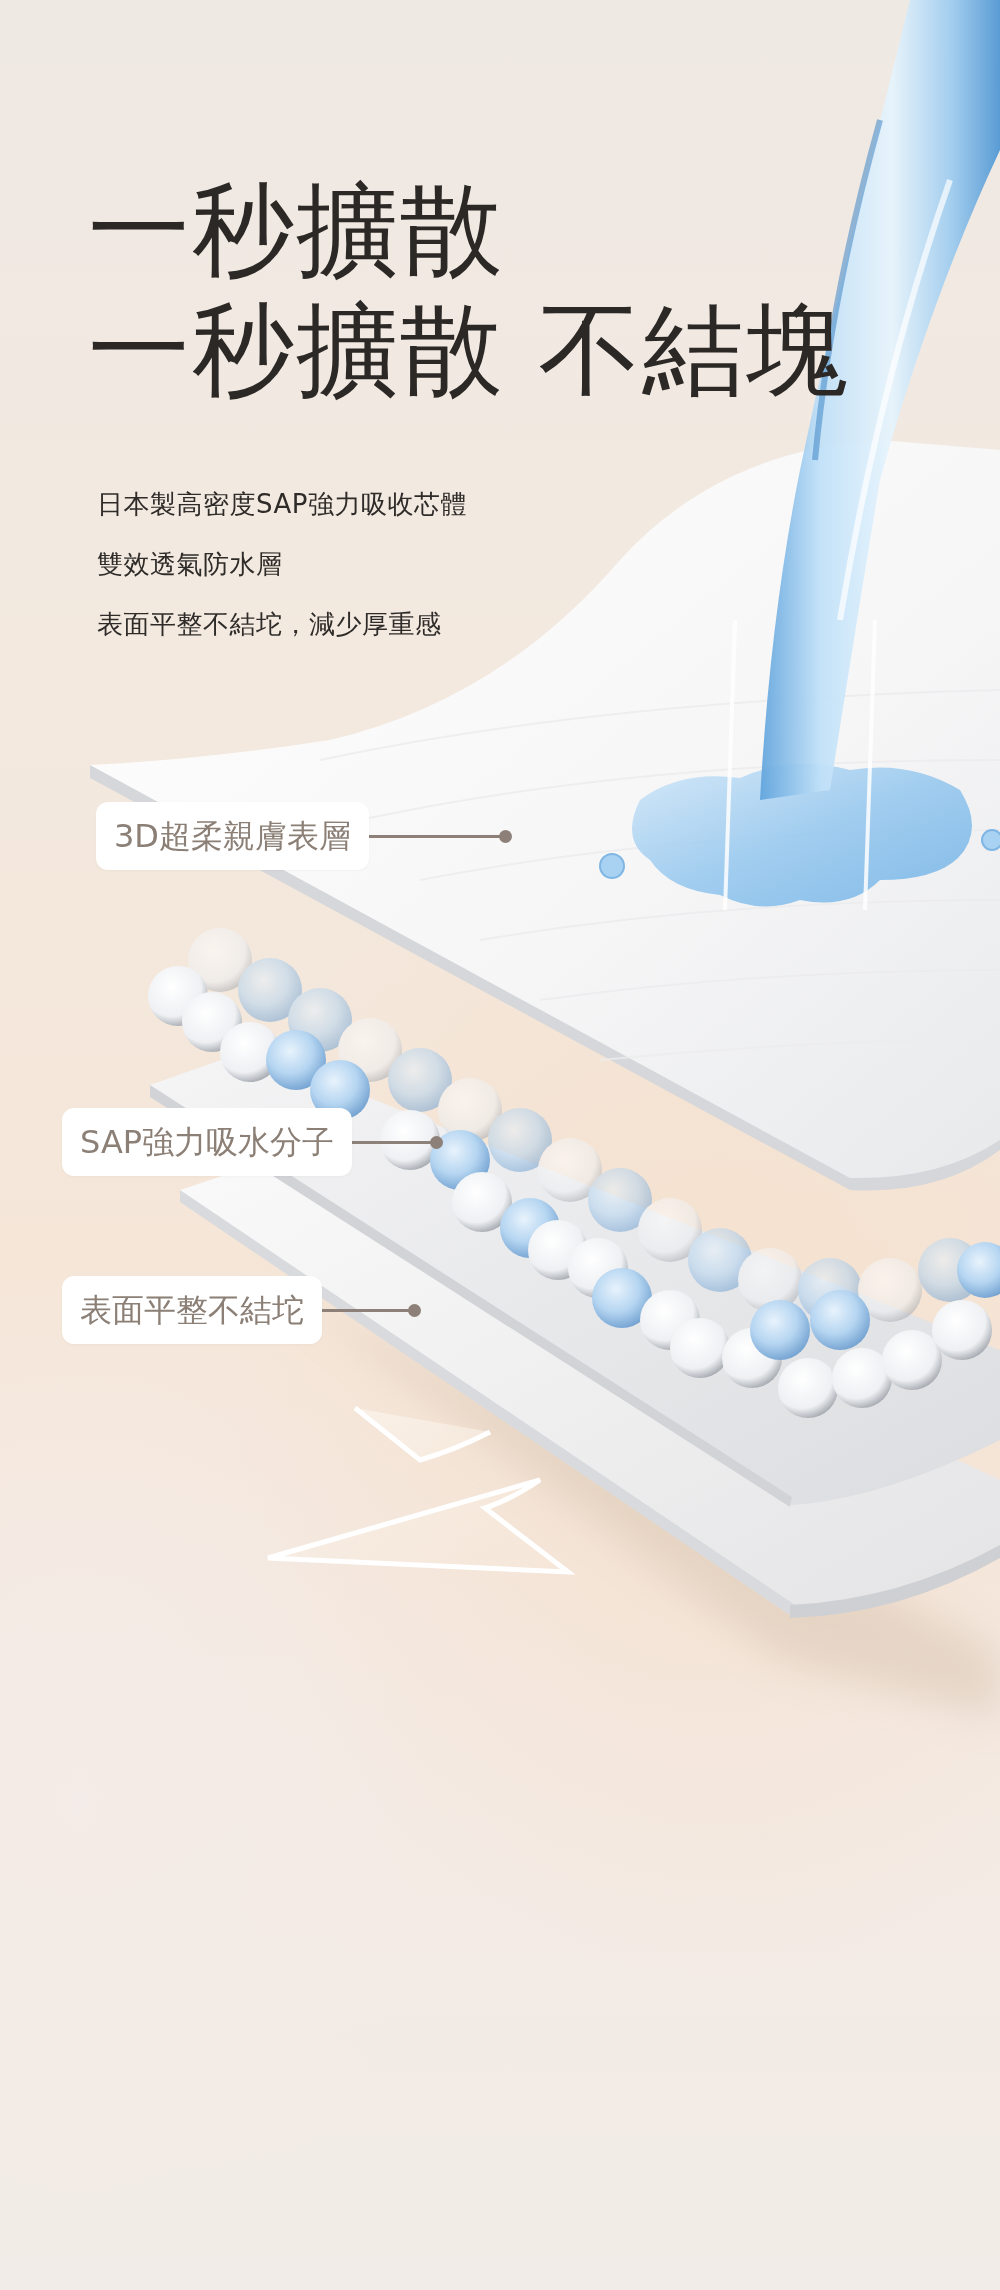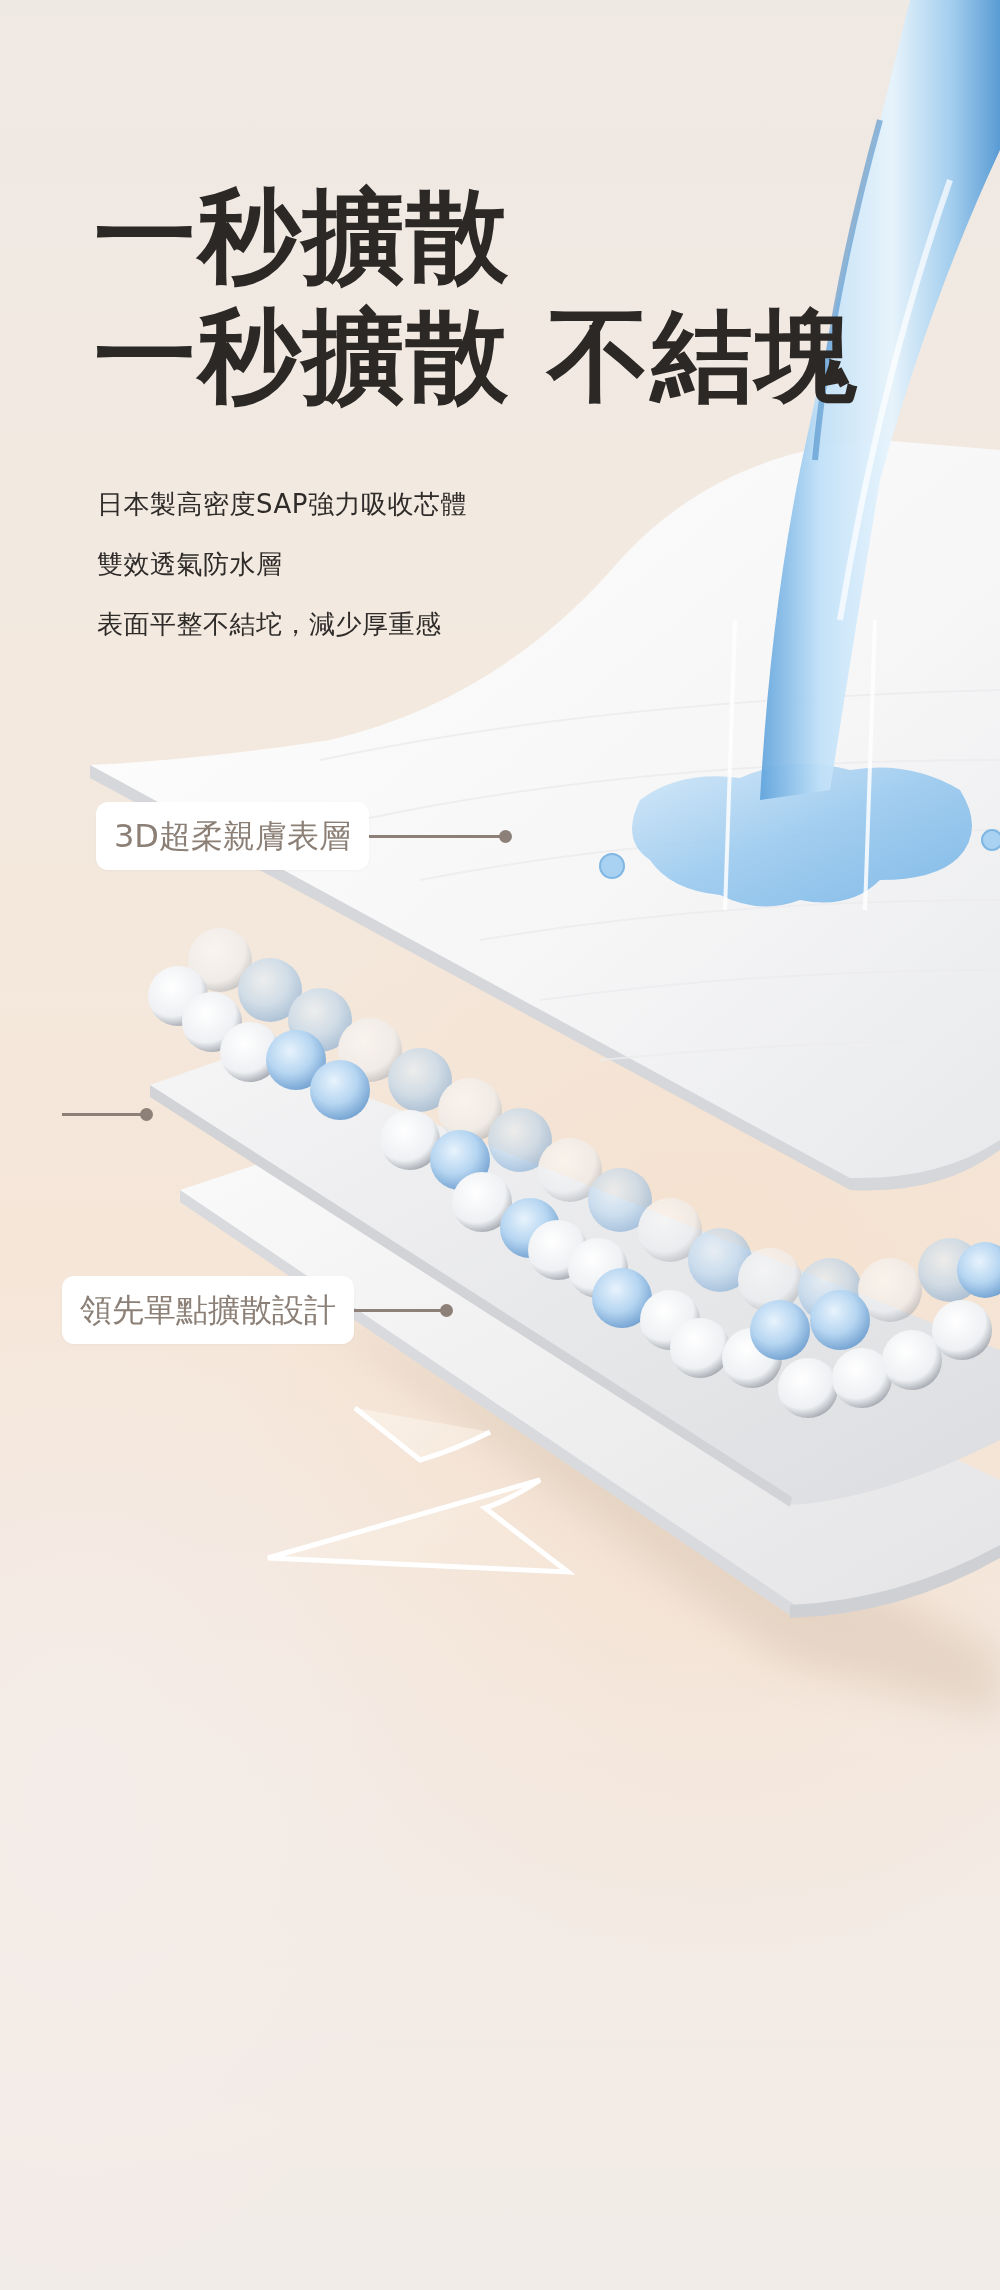--- a/index.html
+++ b/index.html
@@ -10,22 +10,22 @@
   }
   .bg-glow {
     position:absolute; left:0; top:0; width:1000px; height:2290px;
     background:
       radial-gradient(ellipse 700px 900px at 720px 1350px, rgba(245,224,205,0.85), rgba(245,224,205,0) 70%),
       radial-gradient(ellipse 500px 700px at 80px 1800px, rgba(244,236,232,0.9), rgba(244,236,232,0) 70%);
     pointer-events:none;
   }
   .illustration { position:absolute; left:0; top:0; width:1000px; height:2290px; }
   .headline {
-    position:absolute; left:88px; top:170px; margin:6px;
-    font-size:102px; line-height:120px; font-weight:700; color:#2b2826;
+    position:absolute; left:88px; top:170px; margin:0;
+    font-size:102px; line-height:120px; font-weight:400; color:#2b2826;
     letter-spacing:2px; z-index:5;
   }
   .headline span { display:block; white-space:nowrap; }
   .subcopy {
     position:absolute; left:89px; top:466px; margin:8px; z-index:5;
     font-size:26px; line-height:60px; color:#2e2b29; letter-spacing:0.5px;
   }
   .subcopy span { display:block; white-space:nowrap; }
   .callout {
     position:absolute; z-index:6; display:flex; align-items:center;
@@ -189,21 +189,22 @@
   <span>表面平整不結坨，減少厚重感</span>
 </p>
 
 <div class="callout" style="left:62px; top:802px;margin-left:34px;">
   <span class="tag">3D超柔親膚表層</span>
   <span class="line" style="width:132px;"></span>
   <span class="dot"></span>
 </div>
 
 <div class="callout" style="left:62px; top:1108px;">
+  <span class="tag">SAP強力吸水分子</span>
   <span class="line" style="width:80px;"></span>
   <span class="dot"></span>
 </div>
 
 <div class="callout" style="left:62px; top:1276px;">
-  <span class="tag">領先單點擴散設計</span>
+  <span class="tag">表面平整不結坨</span>
   <span class="line" style="width:88px;"></span>
   <span class="dot"></span>
 </div>
 
 </body></html>

